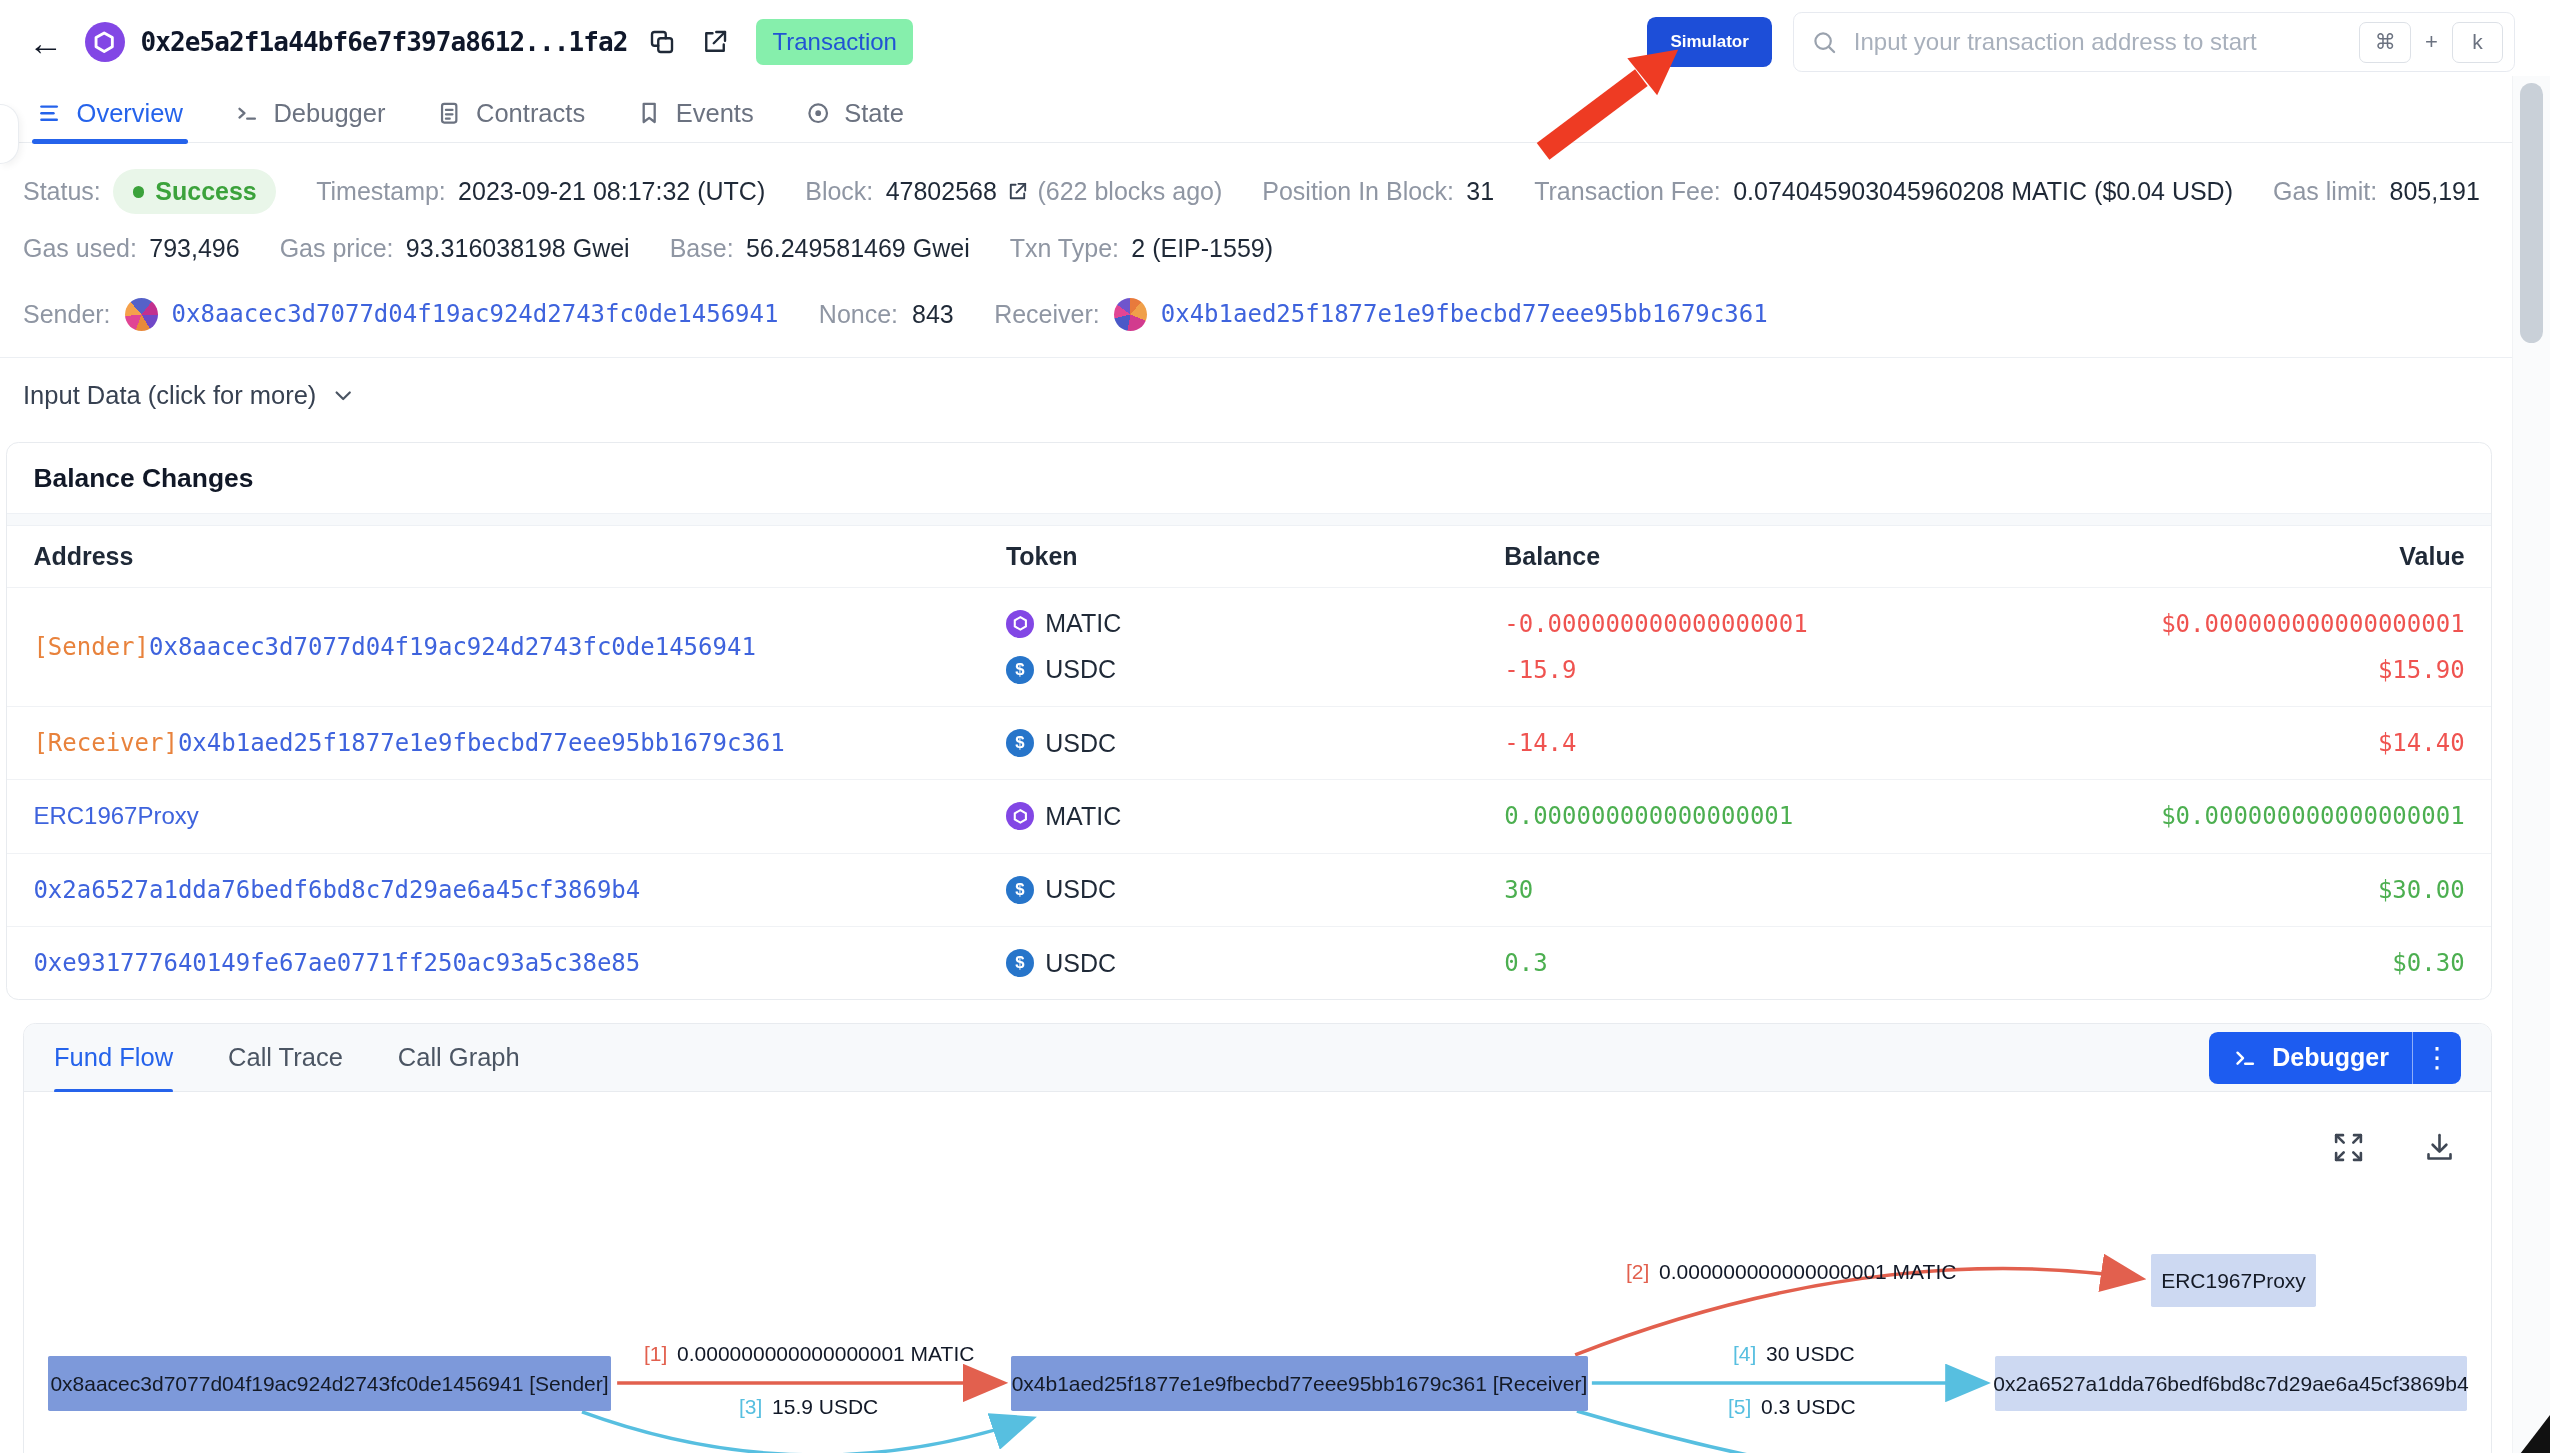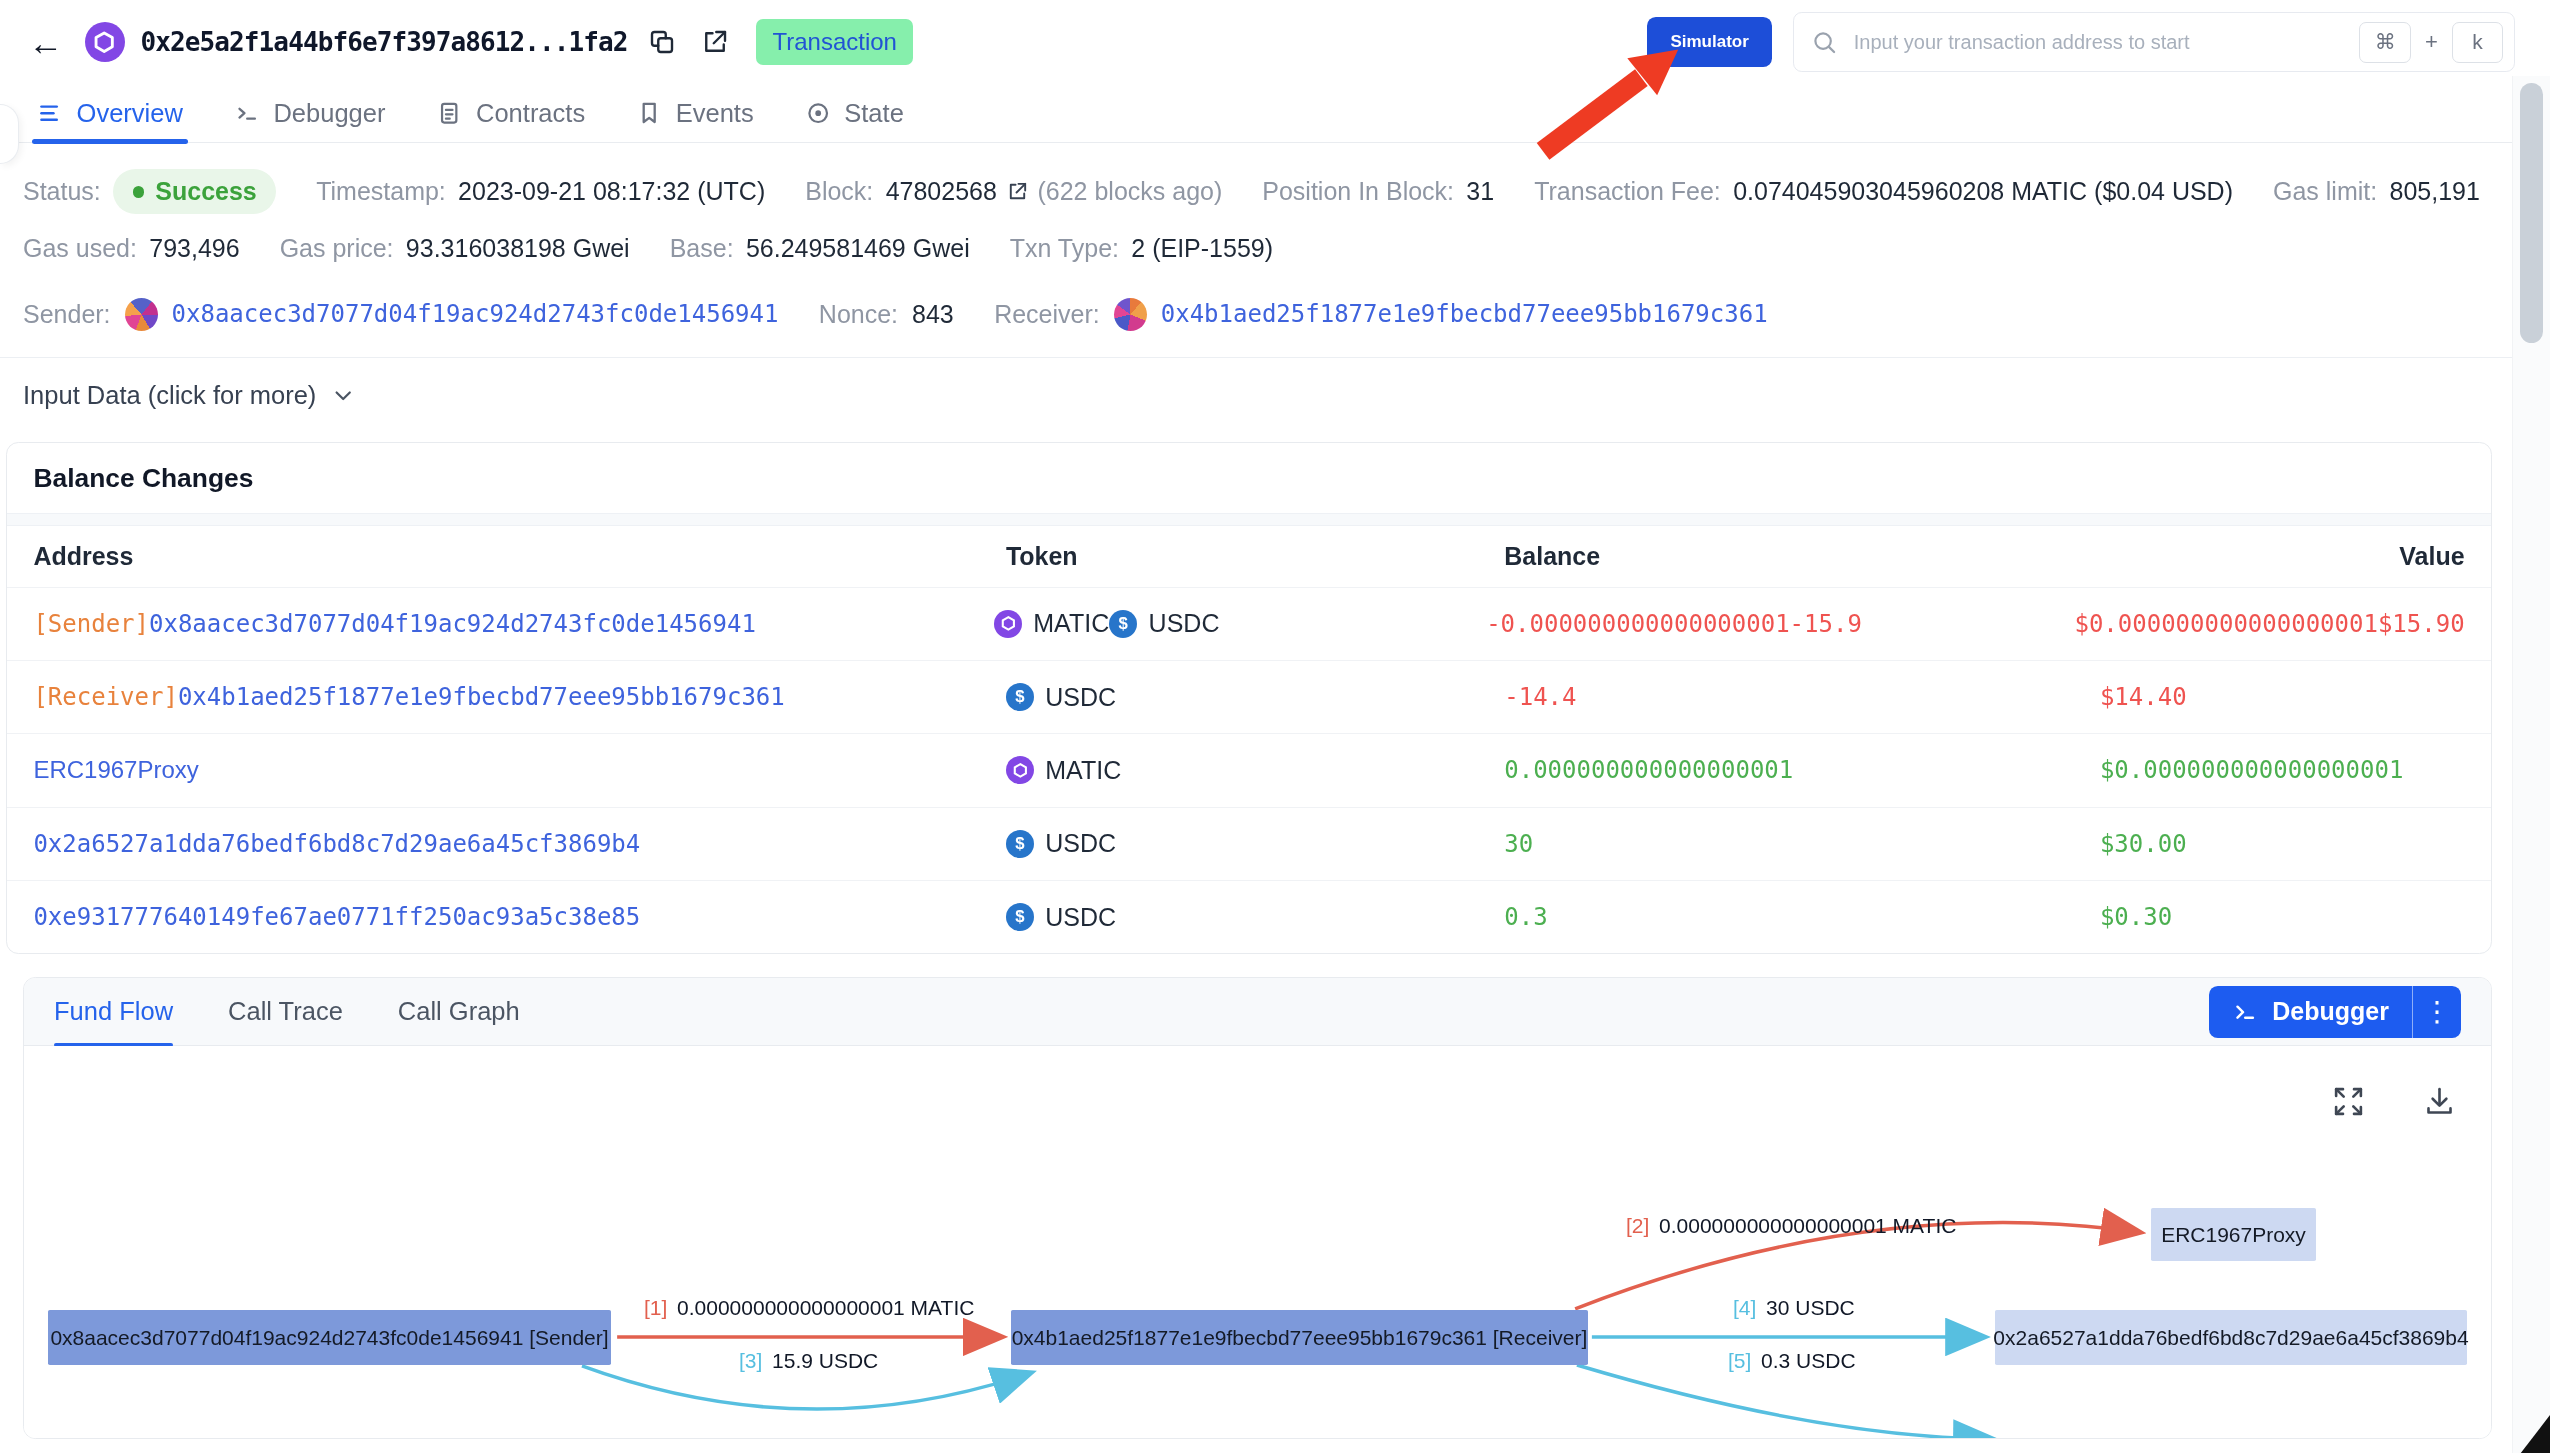--- a/index.html
+++ b/index.html
@@ -14,21 +14,21 @@
   
   .app-header{display:flex;align-items:center;height:84px;padding:0 35px 0 23px;gap:16px;position:relative;}
   .back-btn{font-size:35px;color:#111827;background:none;border:none;line-height:1;cursor:pointer;padding:0 5.3px;}
   .chain-logo{width:40px;height:40px;border-radius:50%;background:#8247e5;display:flex;align-items:center;justify-content:center;flex:0 0 auto;}
   .tx-hash{font-family:"DejaVu Sans Mono",monospace;font-weight:700;font-size:26px;color:#0f172a;letter-spacing:-0.9px;}
   .icon-btn{background:none;border:none;padding:3.5px;cursor:pointer;color:#1f2937;}
   .badge{background:#86efac;color:#2153d4;font-size:24px;padding:8.8px 16px;border-radius:7px;margin-left:7px;}
   .header-right{margin-left:auto;display:flex;align-items:center;gap:21px;}
   .simulator-btn{background:#1d4ed8;color:#fff;border:none;border-radius:8.8px;font-size:17px;font-weight:700;padding:15px 23px;cursor:pointer;font-family:inherit;}
   .search-box{width:692px;height:58px;border:1.8px solid #e7eaf0;border-radius:8.8px;display:flex;align-items:center;gap:14px;padding:0 10.6px 0 17.6px;background:#fff;}
-  .search-box input{flex:1;border:none;outline:none;font-size:20px;color:#334155;font-family:inherit;background:transparent;}
+  .search-box input{flex:1;border:none;outline:none;font-size:24px;color:#334155;font-family:inherit;background:transparent;}
   .search-box input::placeholder{color:#a8b0bc;}
   .kbd{min-width:39px;height:39px;border:1.8px solid #dde1e7;border-radius:7px;display:flex;align-items:center;justify-content:center;color:#6b7280;font-size:21px;padding:0 5.3px;background:#fff;}
   .kbd-plus{color:#6b7280;font-size:22px;}
   .red-arrow{position:absolute;left:1529px;top:39px;z-index:6;pointer-events:none;}
 
   
   .nav-tabs{display:flex;align-items:center;gap:51px;height:58px;padding:0 23px 0 37px;border-bottom:1.8px solid #e9ecf0;position:relative;}
   .nav-tab{display:flex;align-items:center;gap:13.2px;font-size:25.5px;color:#6b7280;height:100%;position:relative;cursor:pointer;}
   .nav-tab .t-ic{width:26.4px;height:26.4px;}
   .nav-tab.active{color:#2563eb;font-weight:500;}
@@ -61,21 +61,21 @@
   .bc-title{font-size:26.4px;font-weight:700;color:#111827;padding:19.4px 26.4px;}
   .bc-strip{height:10.6px;background:#f7f9fb;border-top:0.9px solid #eef1f5;border-bottom:0.9px solid #eef1f5;}
   .bc-header{display:flex;padding:16px 26.4px;font-size:25px;font-weight:600;color:#1f2937;border-bottom:1.8px solid #f0f2f5;align-items:center;}
   .col-address{width:40%;}
   .col-token{width:20.5%;}
   .col-balance{width:24.5%;}
   .col-value{flex:1;text-align:right;}
   .bc-row{display:flex;padding:13.2px 26.4px;border-bottom:1.8px solid #f0f2f5;align-items:center;}
   .bc-row:last-child{border-bottom:none;}
   .addr-tag{color:#e8823c;font-family:"DejaVu Sans Mono",monospace;font-size:24px;}
-  .cell-lines{display:flex;flex-direction:row;}
+  .cell-lines{display:flex;flex-direction:column;}
   .entry-line{height:46px;display:flex;align-items:center;}
   .entry-line.right{justify-content:flex-end;}
   .token-icon{width:28px;height:28px;border-radius:50%;margin-right:11.4px;display:flex;align-items:center;justify-content:center;color:#fff;font-size:16.7px;font-weight:700;flex:0 0 auto;}
   .token-name{font-size:25px;color:#1f2937;}
   .num{font-family:"DejaVu Sans Mono",monospace;font-size:24px;}
 
   
   .ff-card{border:1.8px solid #e8ebef;border-radius:12.3px;margin:23px 58px 0 23px;overflow:hidden;background:#fff;}
   .ff-header{height:67px;background:#f7f9fb;border-bottom:1.8px solid #e8ebef;display:flex;align-items:center;padding:0 30px;}
   .ff-tabs{display:flex;gap:55px;height:100%;align-items:center;}

